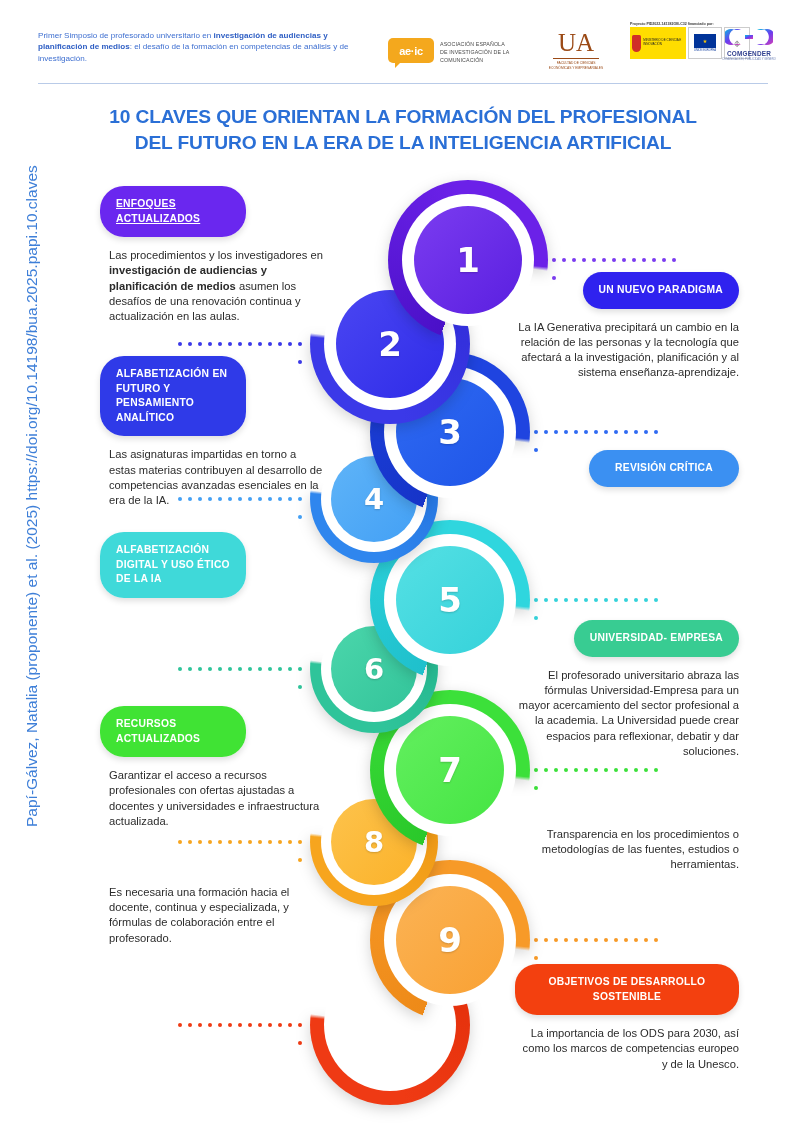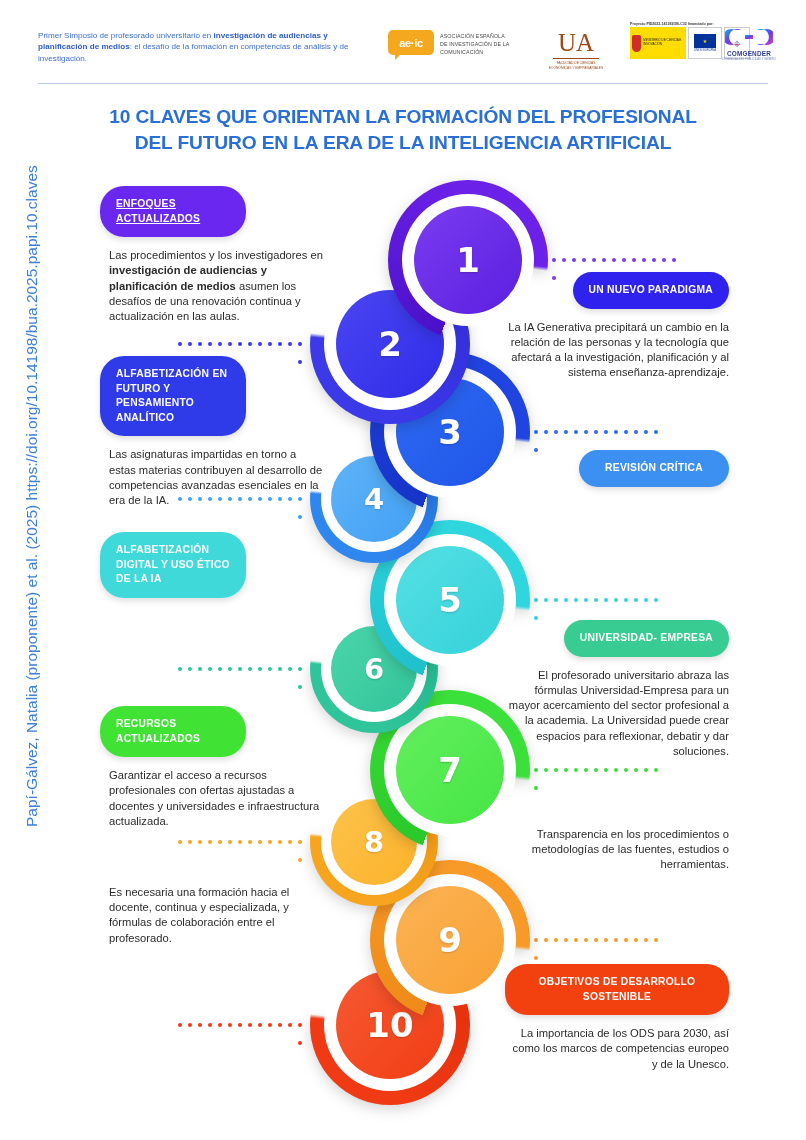--- a/index.html
+++ b/index.html
@@ -21,21 +21,21 @@
   }
   #header-sub b { font-weight: bold; color: #2f5fc4; }
   #header-rule {
     position: absolute; left: 38px; top: 83px; width: 730px;
     height: 1px; background: #b9cbe8;
   }
 
   .logo { position: absolute; }
 
   
-  #logo-aeic { left: 388px; top: 28px; width: 140px; height: 34px; }
+  #logo-aeic { left: 388px; top: 36px; width: 140px; height: 34px; }
   #aeic-bubble {
     position: absolute; left: 0; top: 2px; width: 46px; height: 25px;
     background: #f4a81d; border-radius: 5px;
     display: flex; align-items: center; justify-content: center;
     font-size: 11px; font-weight: bold; color: #ffffff; letter-spacing: -0.3px;
   }
   #aeic-tail {
     position: absolute; left: 7px; top: 26px; width: 0; height: 0;
     border-left: 6px solid #f4a81d; border-bottom: 6px solid transparent;
   }
@@ -120,21 +120,21 @@
     display: inline-block; border-radius: 22px; padding: 11px 16px;
     color: #ffffff; font-size: 10.3px; font-weight: bold;
     line-height: 1.42; letter-spacing: .25px;
     box-shadow: 0 3px 6px rgba(0,0,0,.13);
   }
   .pill.wide { display: block; }
   .body { font-size: 11.2px; line-height: 1.36; color: #2b2b2b; margin-top: 11px; }
   .body b { font-weight: bold; }
   .block.left .pill { border-radius: 24px; }
   .block.left .body { text-align: left; padding-left: 9px; }
-  .block.right { text-align: right; }
+  .block.right { text-align: right; margin-left: 10px; }
   .block.right .body { text-align: right; }
 </style>
 </head>
 <body>
 
 <div id="header">
   <div id="header-sub">
     <span>Primer Simposio de profesorado universitario en </span><b>investigación de audiencias y planificación de medios</b><span>: el desafío de la formación en competencias de análisis y de investigación.</span>
   </div>
 
@@ -249,21 +249,20 @@
     <div class="dots" style="left: -132px; top: 660px; width: 130px; text-align: right; z-index: 1;"><i style="background:#f7a51e"></i><i style="background:#f7a51e"></i><i style="background:#f7a51e"></i><i style="background:#f7a51e"></i><i style="background:#f7a51e"></i><i style="background:#f7a51e"></i><i style="background:#f7a51e"></i><i style="background:#f7a51e"></i><i style="background:#f7a51e"></i><i style="background:#f7a51e"></i><i style="background:#f7a51e"></i><i style="background:#f7a51e"></i><i style="background:#f7a51e"></i><i style="background:#f7a51e"></i></div>
     <div class="node" style="left: 60px; top: 680px; z-index: 12;">
       <div class="ring" style="background: conic-gradient(from 200deg, rgb(238, 138, 24) 0deg, rgb(247, 154, 40) 150deg, rgb(247, 154, 40) 255deg, rgba(255, 255, 255, 0) 258deg, rgba(255, 255, 255, 0) 360deg);"></div>
       <div class="ring-inner"></div>
       <div class="core" style="background: linear-gradient(135deg, rgb(251, 179, 85), rgb(249, 161, 51));">9</div>
     </div>
     <div class="dots" style="left: 224px; top: 758px; width: 130px; z-index: 1;"><i style="background:#f79a28"></i><i style="background:#f79a28"></i><i style="background:#f79a28"></i><i style="background:#f79a28"></i><i style="background:#f79a28"></i><i style="background:#f79a28"></i><i style="background:#f79a28"></i><i style="background:#f79a28"></i><i style="background:#f79a28"></i><i style="background:#f79a28"></i><i style="background:#f79a28"></i><i style="background:#f79a28"></i><i style="background:#f79a28"></i><i style="background:#f79a28"></i></div>
     <div class="node" style="left: 0px; top: 765px; z-index: 11;">
       <div class="ring" style="background: conic-gradient(from 20deg, rgb(224, 45, 8) 0deg, rgb(239, 58, 20) 150deg, rgb(239, 58, 20) 255deg, rgba(255, 255, 255, 0) 258deg, rgba(255, 255, 255, 0) 360deg);"></div>
       <div class="ring-inner"></div>
-      <div class="core" style="background: linear-gradient(135deg, rgb(245, 90, 50), rgb(242, 61, 21));">10</div>
     </div>
     <div class="dots" style="left: -132px; top: 843px; width: 130px; text-align: right; z-index: 1;"><i style="background:#ef3a14"></i><i style="background:#ef3a14"></i><i style="background:#ef3a14"></i><i style="background:#ef3a14"></i><i style="background:#ef3a14"></i><i style="background:#ef3a14"></i><i style="background:#ef3a14"></i><i style="background:#ef3a14"></i><i style="background:#ef3a14"></i><i style="background:#ef3a14"></i><i style="background:#ef3a14"></i><i style="background:#ef3a14"></i><i style="background:#ef3a14"></i><i style="background:#ef3a14"></i></div>
   </div>
 <div id="blocks-left"></div>
 <div id="blocks-right"></div>
 
 <div class="block left" style="left: 100px; top: 186px;">
     <div class="pill wide" style="background: linear-gradient(135deg, rgb(106, 39, 239), rgb(106, 39, 239)); width: 146px; text-decoration: underline;">ENFOQUES ACTUALIZADOS</div>
     <div class="body"><span>Las procedimientos y los investigadores en </span><b>investigación de audiencias y planificación de medios</b><span> asumen los desafíos de una renovación continua y actualización en las aulas.</span></div>
   </div>

